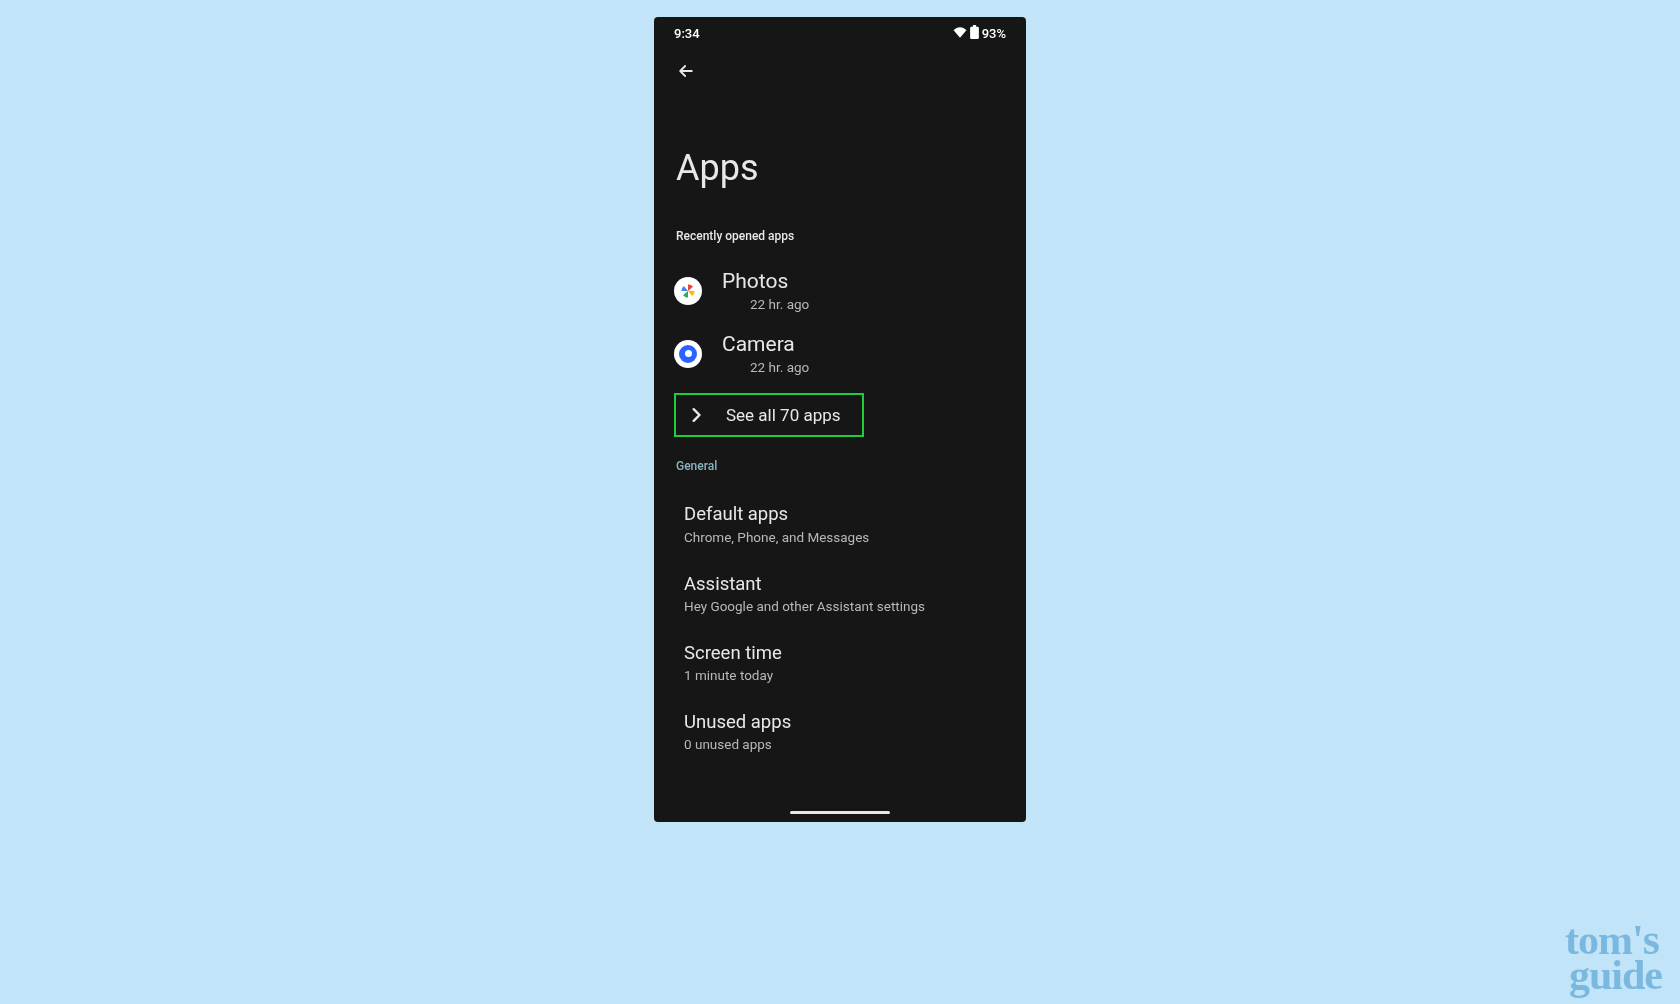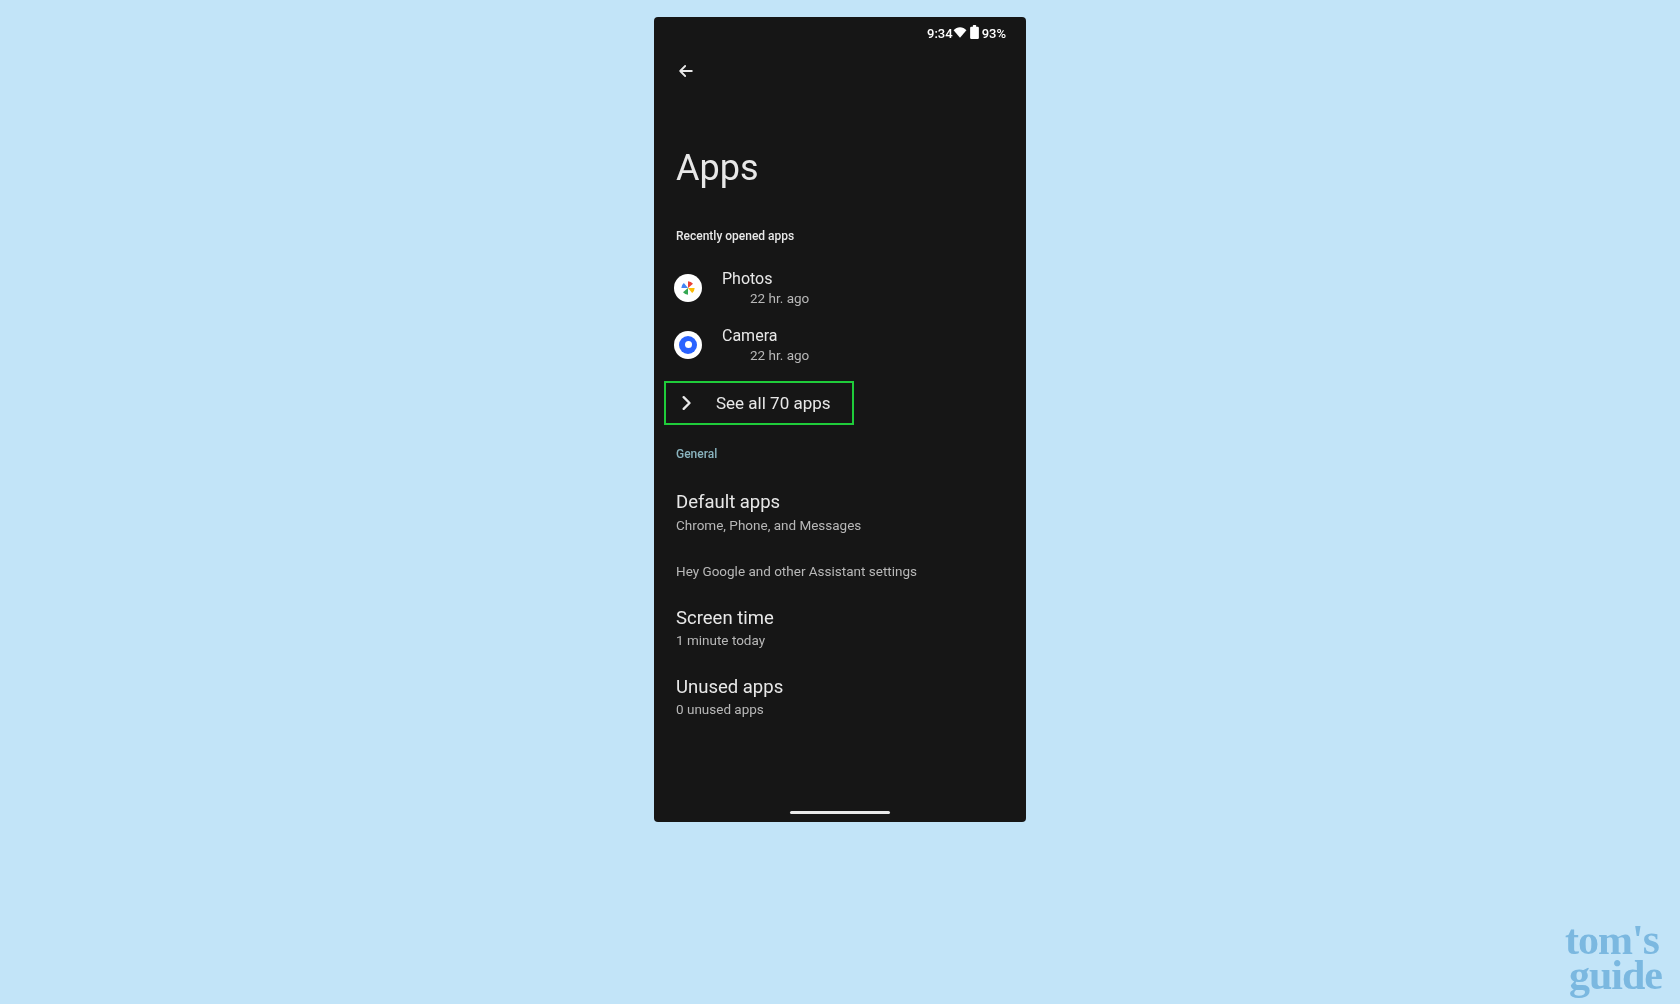--- a/index.html
+++ b/index.html
@@ -23,21 +23,21 @@
       height: 805px;
       background: #161616;
       border-radius: 4px;
       position: relative;
       overflow: hidden;
       color: #e8e8e8;
     }
     .status-bar {
       height: 32px;
       display: flex;
-      justify-content: flex-end;
+      justify-content: space-between;
       align-items: center;
       padding: 0 20px;
       font-size: 13px;
       color: #fff;
       font-weight: 500;
     }
     .status-right {
       display: flex;
       align-items: center;
       gap: 3px;
@@ -107,54 +107,54 @@
       height: 7px;
       border-radius: 50%;
       background: #fff;
     }
     .app-texts {
       display: flex;
       flex-direction: column;
       gap: 2px;
     }
     .app-name {
-      font-size: 16px;
+      font-size: 21px;
       color: #e8e8e8;
       font-weight: 400;
       line-height: 1.2;
     }
     .app-sub {
       font-size: 13.5px;
       color: #b8b8b8;
       margin-left: 28px;
     }
     .see-all-row {
       display: flex;
       align-items: center;
-      margin: 8px 0 0 10px;
+      margin: 8px 0 0 20px;
       padding: 10px 10px;
       gap: 20px;
       border: 2.5px solid #1fcc3a;
       width: 190px;
       cursor: pointer;
     }
     .chevron-box {
       width: 20px;
       height: 20px;
       display: flex;
       align-items: center;
       justify-content: center;
       color: #e8e8e8;
     }
     .see-all-text {
       font-size: 17px;
       color: #e8e8e8;
     }
     .general-row {
-      padding: 14px 22px;
+      padding: 14px 30px;
       cursor: pointer;
     }
     .general-title {
       font-size: 18.5px;
       color: #e8e8e8;
       font-weight: 400;
       line-height: 1.25;
     }
     .general-sub {
       font-size: 13.5px;
@@ -258,20 +258,21 @@
     <div class="see-all-text">See all 70 apps</div>
   </div>
 
   <div class="section-header general">General</div>
 
   <div class="general-row">
     <div class="general-title">Default apps</div>
     <div class="general-sub">Chrome, Phone, and Messages</div>
   </div>
   <div class="general-row">
+    <div class="general-title">Assistant</div>
     <div class="general-sub">Hey Google and other Assistant settings</div>
   </div>
   <div class="general-row">
     <div class="general-title">Screen time</div>
     <div class="general-sub">1 minute today</div>
   </div>
   <div class="general-row">
     <div class="general-title">Unused apps</div>
     <div class="general-sub">0 unused apps</div>
   </div>

